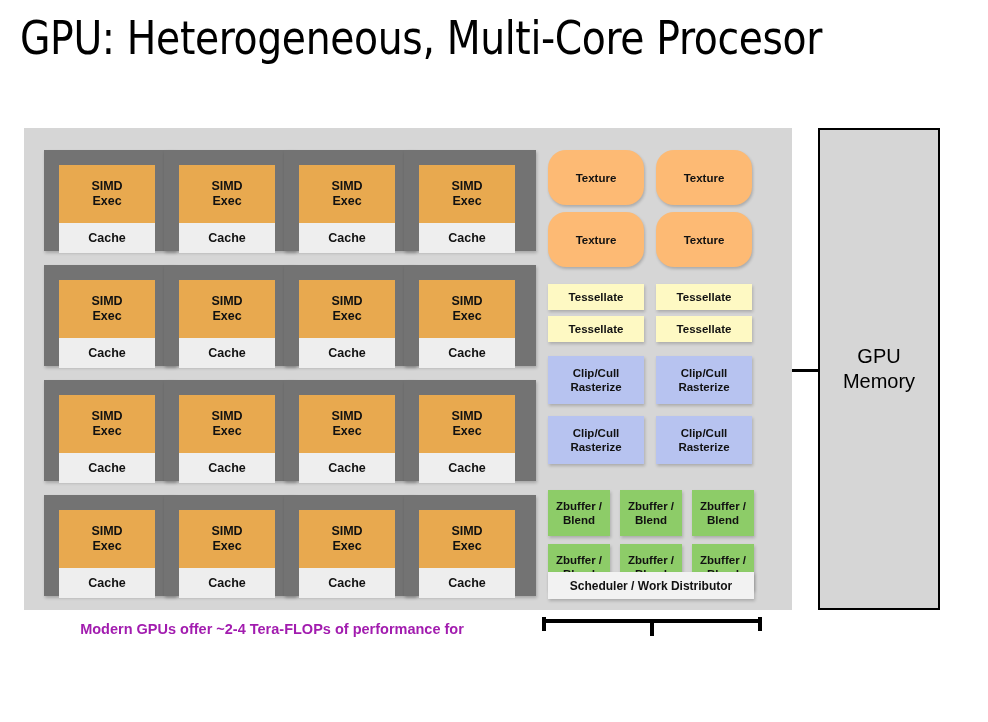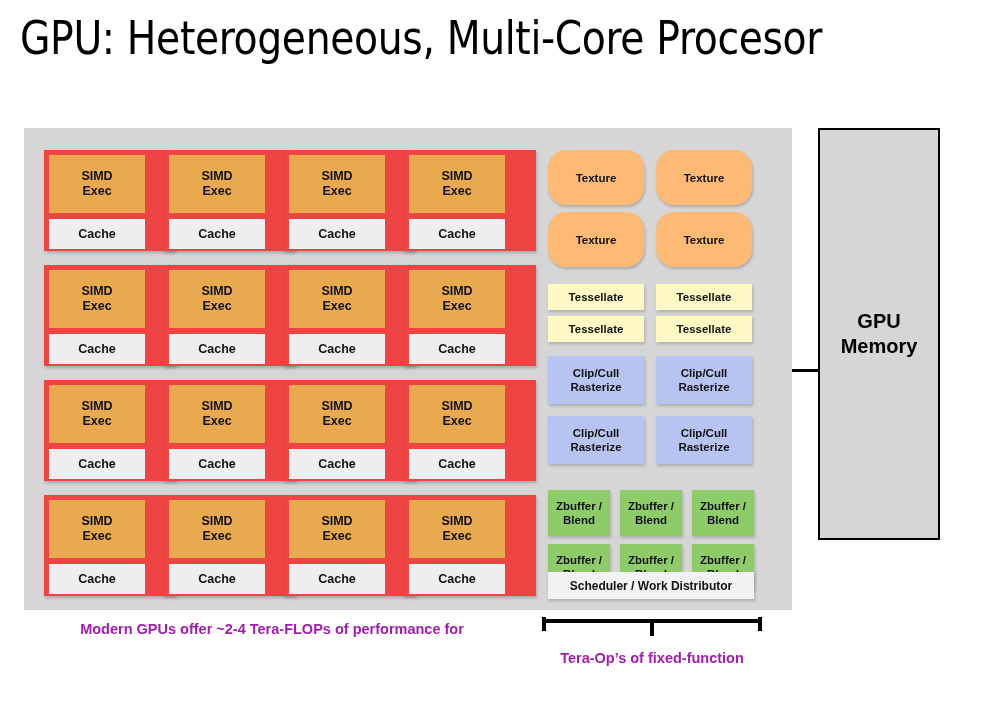--- a/index.html
+++ b/index.html
@@ -40,44 +40,43 @@
     width: 768px;
     height: 482px;
     background: #d6d6d6;
   }
 
   
   .core-frame {
     position: absolute;
     width: 132px;
     height: 101px;
-    background: #ef4444;
-    box-sizing: border-box;
-    padding: 5px;
+    background: #737373;
+    box-sizing: border-box;
+    padding: 15px;
     box-shadow: 1px 2px 3px rgba(0,0,0,0.22);
   }
   .simd-exec {
     width: 96px;
     height: 58px;
     background: #e8a94f;
     color: #111;
     font-size: 12.5px;
     font-weight: bold;
     line-height: 15px;
     display: flex;
     flex-direction: column;
     align-items: center;
     justify-content: center;
     text-align: center;
     box-sizing: border-box;
   }
   .cache-box {
     width: 96px;
     height: 30px;
-    margin-top: 6px;
     background: #eeeeee;
     color: #111;
     font-size: 12.5px;
     font-weight: bold;
     display: flex;
     align-items: center;
     justify-content: center;
     box-sizing: border-box;
   }
 
@@ -101,31 +100,31 @@
   .b-clip      { background: #b7c3f0; text-align: right; }
   .b-zbuf      { background: #8dcc68; margin-top: 18px; }
   .b-sched     { background: #f2f2f2; font-size: 12px; }
 
   
   #gpu-memory {
     position: absolute;
     left: 818px;
     top: 128px;
     width: 122px;
-    height: 412px;
+    height: 482px;
     background: #d6d6d6;
     border: 2.5px solid #000;
     box-sizing: border-box;
     display: flex;
     flex-direction: column;
     align-items: center;
     justify-content: center;
     color: #000;
     font-size: 20px;
-    font-weight: bold;
+    font-weight: normal;
     line-height: 25px;
     text-align: center;
   }
   #memory-connector {
     position: absolute;
     left: 792px;
     top: 369px;
     width: 28px;
     height: 3px;
     background: #000;
@@ -351,14 +350,13 @@
   <div class="bar"></div>
   <div class="tickL"></div>
   <div class="tickR"></div>
   <div class="stem"></div>
 </div>
 
 <div class="caption" id="caption-left">
   <div>Modern GPUs offer ~2-4 Tera-FLOPs of performance for</div>
 </div>
 <div class="caption" id="caption-right">
-  <div>Tera-Op’s of fixed-function</div>
 </div>
 
 </body></html>

